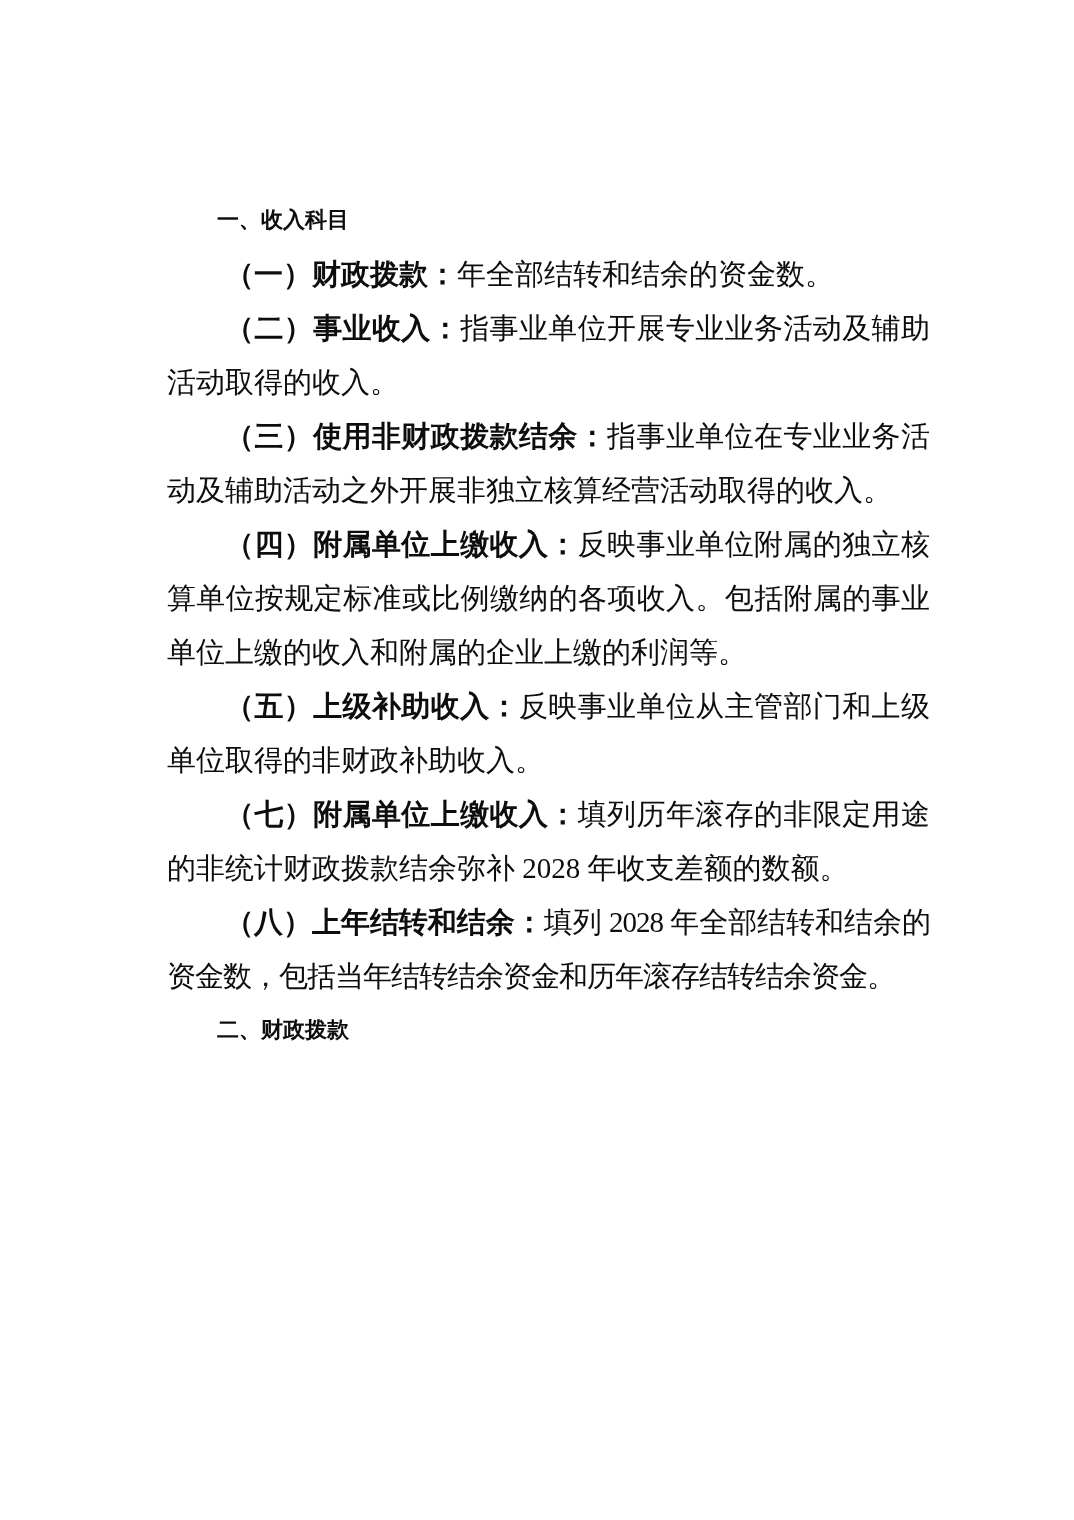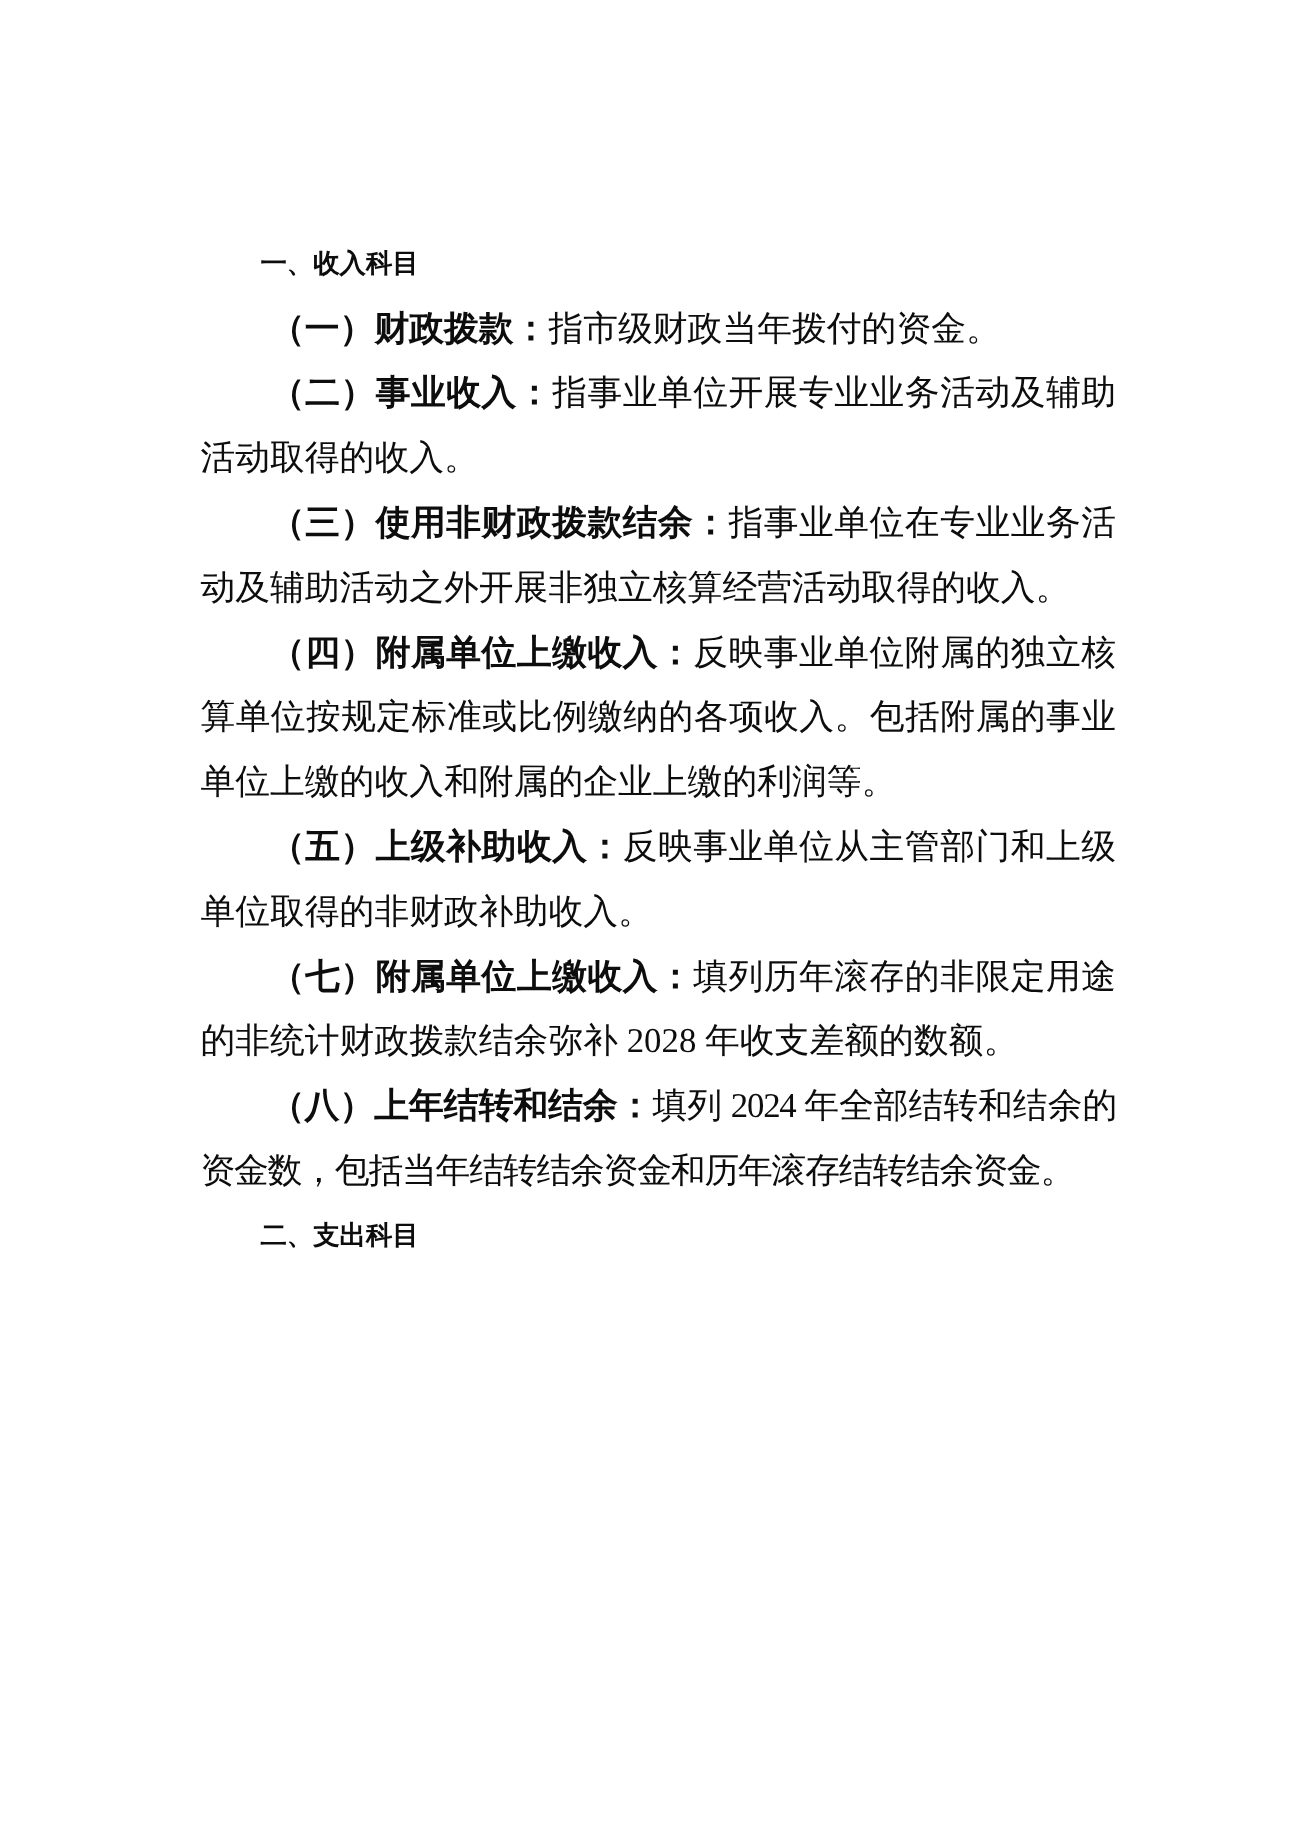--- a/index.html
+++ b/index.html
@@ -58,31 +58,31 @@
   }
 </style>
 </head>
 <body>
 
 <div class="page">
 
 
   <h2 class="heading heading-income">一、收入科目</h2>
 
-  <p class="para"><span class="term">（一）财政拨款：</span><span class="def">指市级财政当年拨付的资金。</span></p>
+  <p class="para"><span class="term">（一）财政拨款：</span><span class="def">年全部结转和结余的资金数。</span></p>
 
   <p class="para"><span class="term">（二）事业收入：</span><span class="def">指事业单位开展专业业务活动及辅助活动取得的收入。</span></p>
 
   <p class="para"><span class="term">（三）使用非财政拨款结余：</span><span class="def">指事业单位在专业业务活动及辅助活动之外开展非独立核算经营活动取得的收入。</span></p>
 
   <p class="para"><span class="term">（四）附属单位上缴收入：</span><span class="def">反映事业单位附属的独立核算单位按规定标准或比例缴纳的各项收入。包括附属的事业单位上缴的收入和附属的企业上缴的利润等。</span></p>
 
   <p class="para"><span class="term">（五）上级补助收入：</span><span class="def">反映事业单位从主管部门和上级单位取得的非财政补助收入。</span></p>
 
 
   <p class="para"><span class="term">（七）附属单位上缴收入：</span><span class="def">填列历年滚存的非限定用途的非统计财政拨款结余弥补 2028 年收支差额的数额。</span></p>
 
-  <p class="para tight"><span class="term">（八）上年结转和结余：</span><span class="def">填列 2024 年全部结转和结余的资金数，包括当年结转结余资金和历年滚存结转结余资金。</span></p>
+  <p class="para tight"><span class="term">（八）上年结转和结余：</span><span class="def">填列 2028 年全部结转和结余的资金数，包括当年结转结余资金和历年滚存结转结余资金。</span></p>
 
-  <h2 class="heading">二、支出科目</h2>
+  <h2 class="heading">二、财政拨款</h2>
 
 
 </div>
 
 </body></html>

